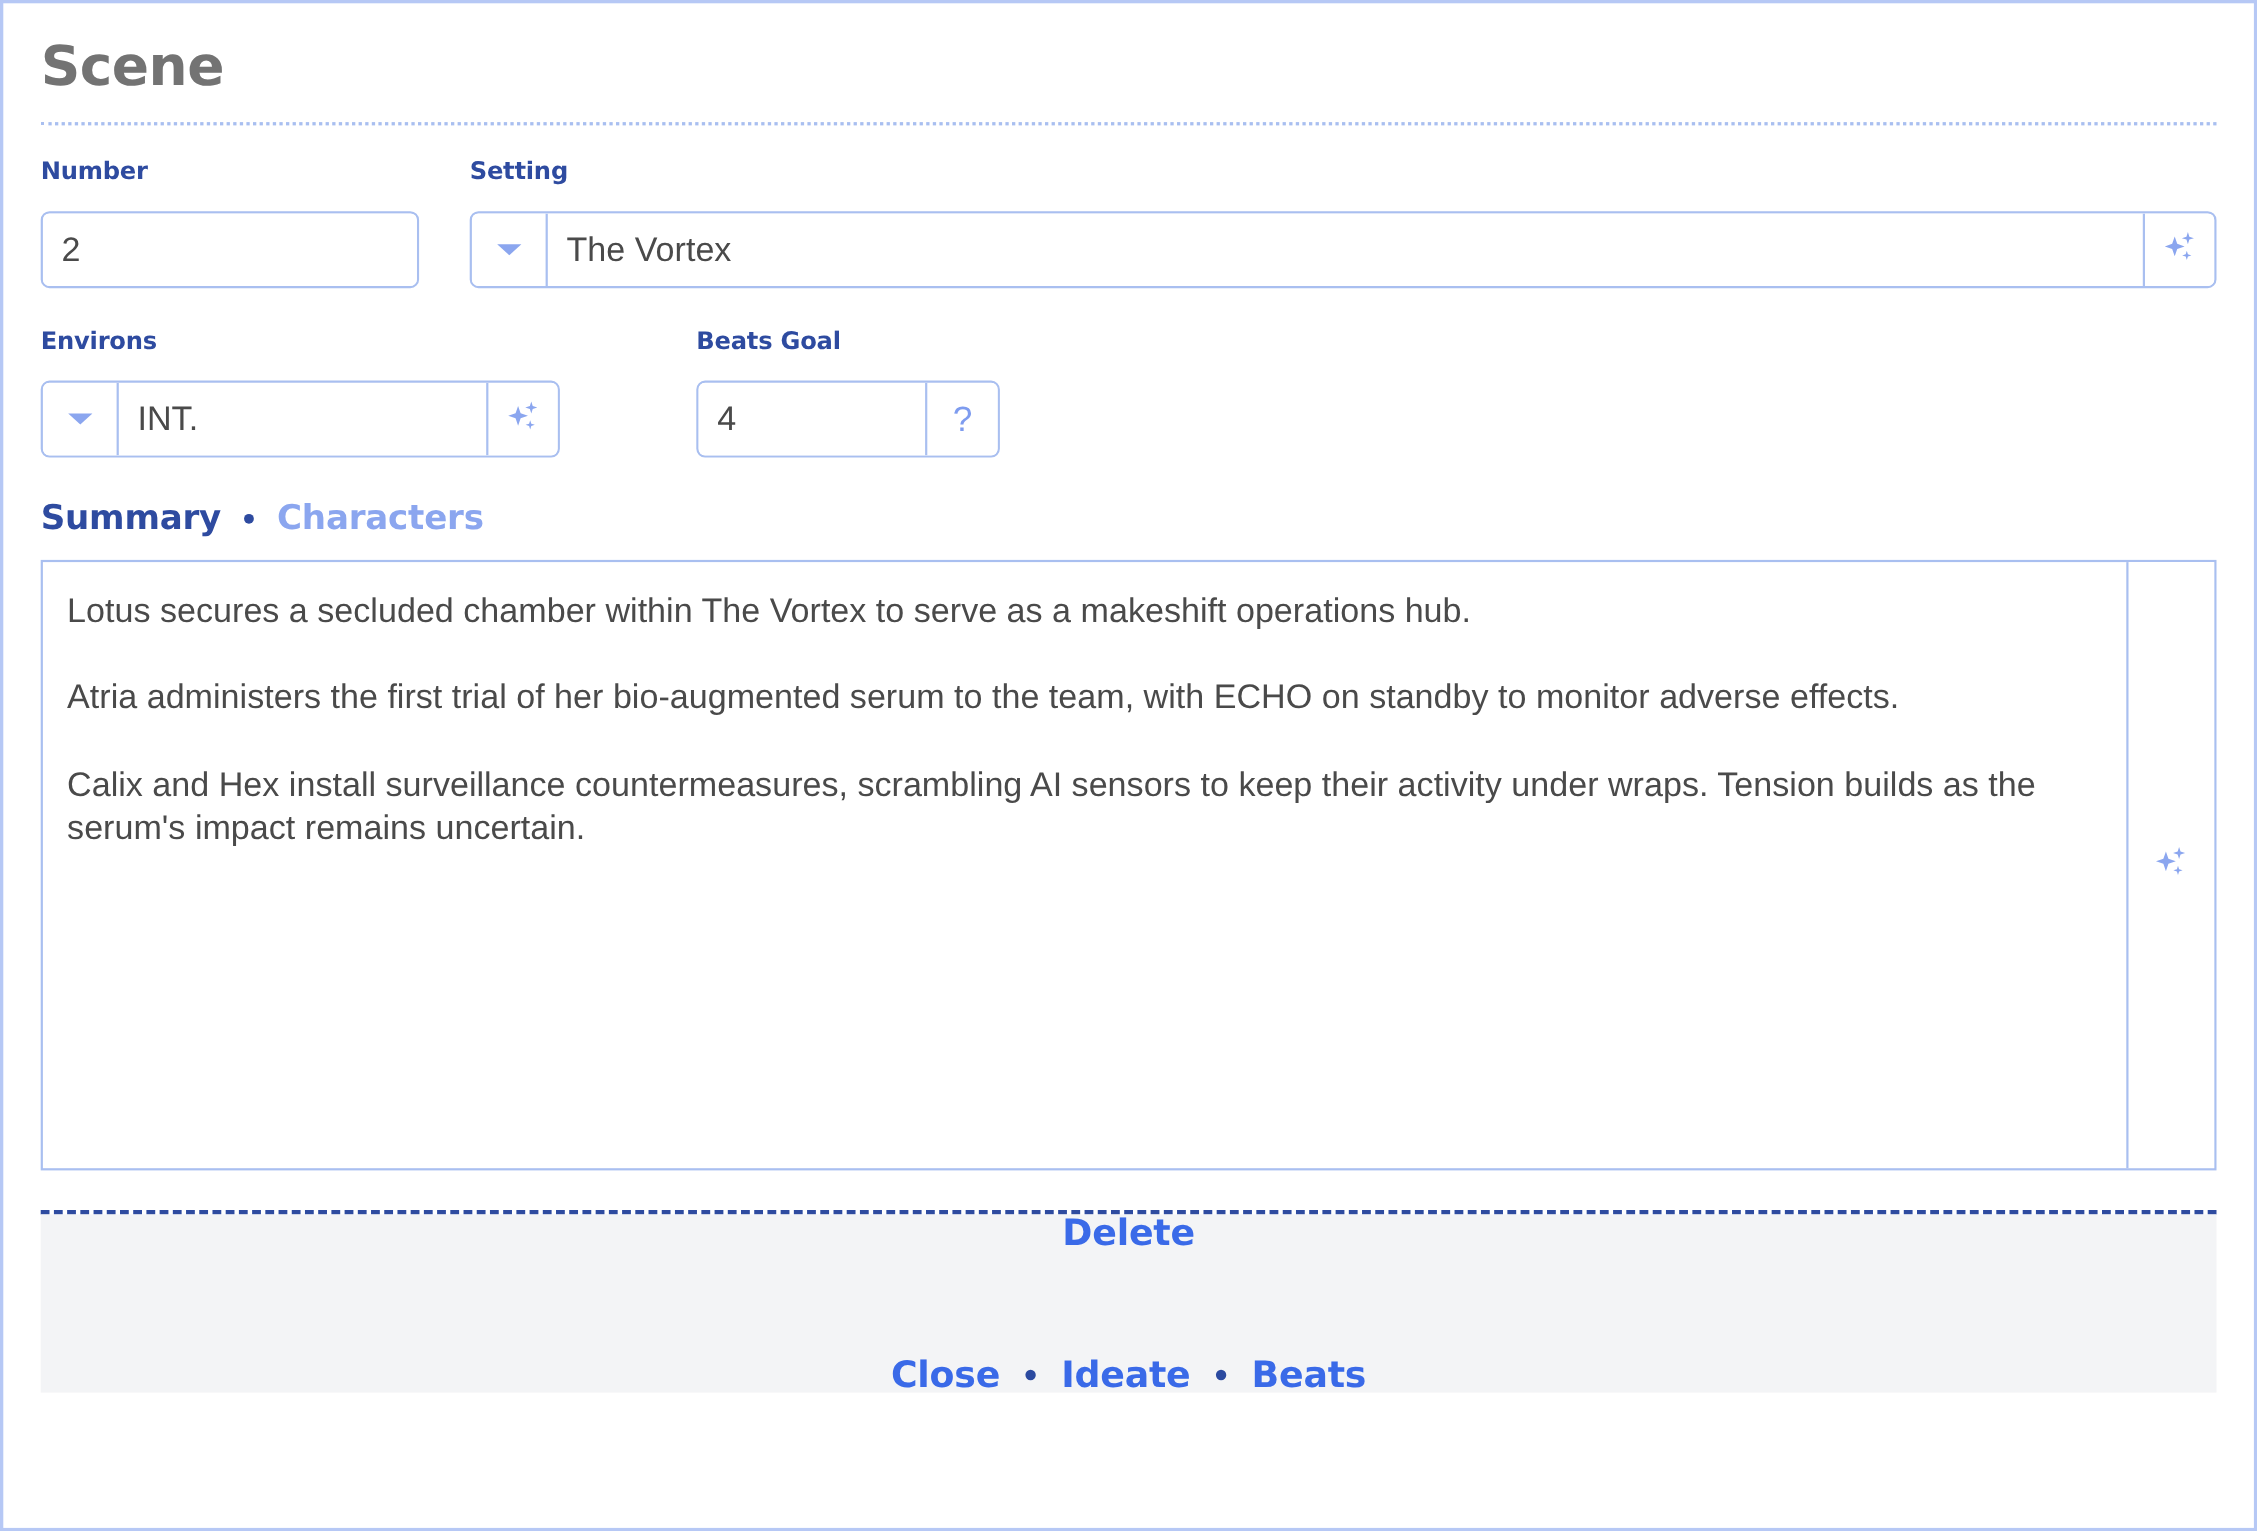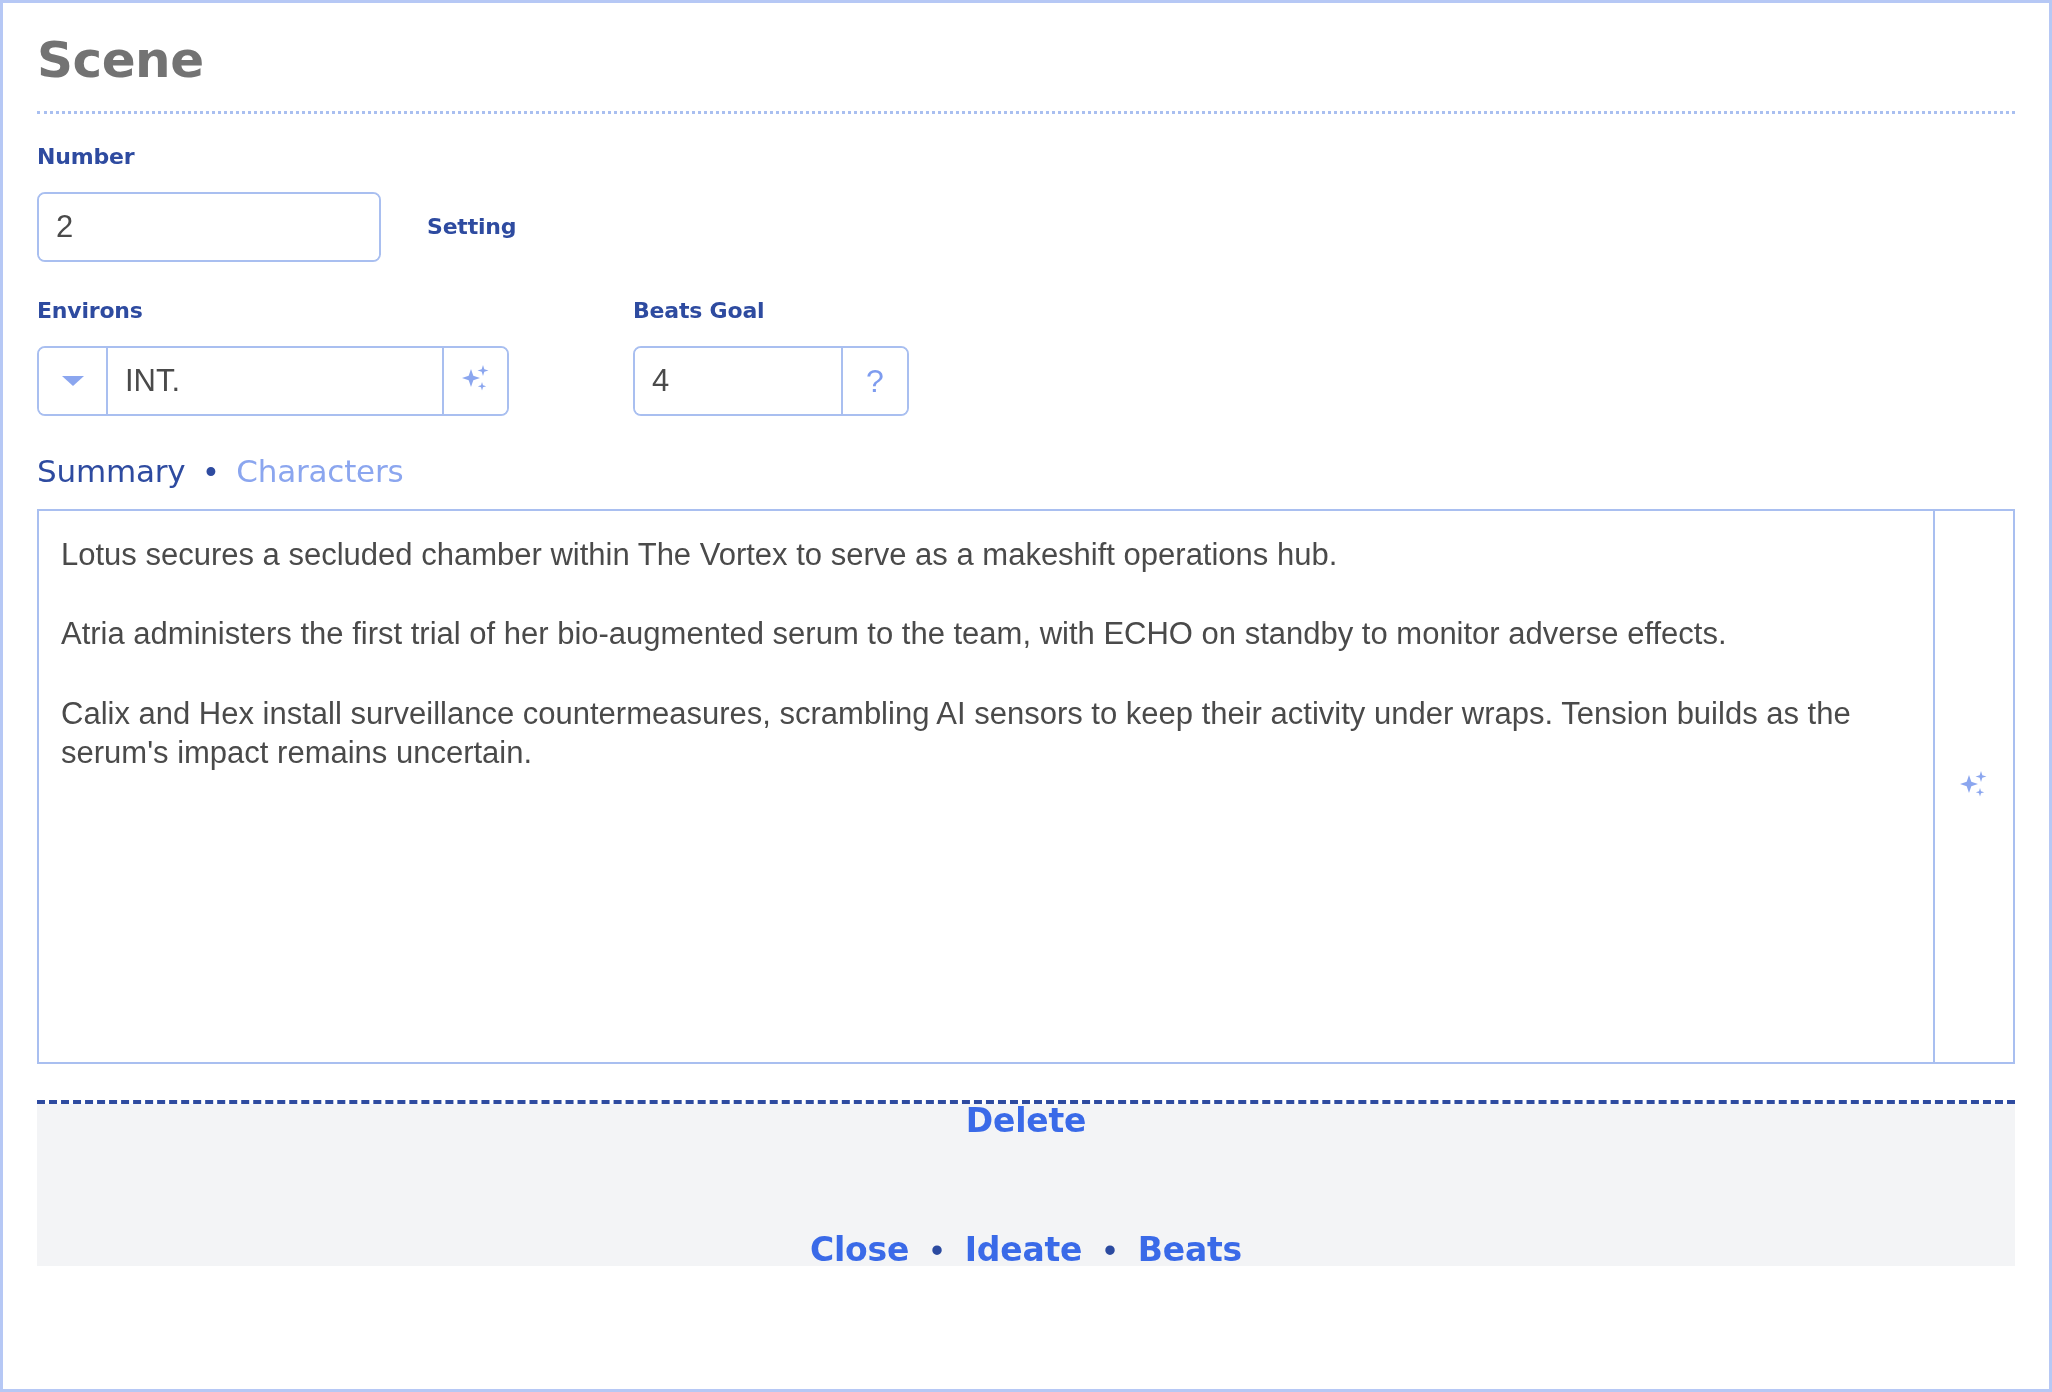--- a/index.html
+++ b/index.html
@@ -140,21 +140,21 @@
 
   
   .tabs {
     display: flex;
     align-items: center;
     margin-top: 40px;
     gap: 0;
   }
   .tab {
     font-family: "DejaVu Sans", sans-serif;
-    font-weight: 400;
+    font-weight: 700;
     font-size: 31px;
     letter-spacing: -0.2px;
     line-height: 1;
   }
   .tab.active   { color: #2e4ba0; }
   .tab.inactive { color: #8ba6ef; }
   .tab-sep {
     color: #2e4ba0;
     font-size: 31px;
     font-weight: 700;
@@ -260,20 +260,39 @@
         <div class="field-label">Number</div>
         <div class="control">
           <div class="text-cell">2</div>
         </div>
       </div>
 
       <div class="spacer-16"></div>
 
       <div class="col grp-setting">
         <div class="field-label">Setting</div>
+        <div class="control">
+          <div class="caret-cell">
+            <span>
+              <svg width="26" height="16" viewBox="0 0 26 16">
+                  <path d="M2 3 L13 13 L24 3 Z" fill="#8ba6ef"></path>
+                </svg>
+            </span>
+          </div>
+          <div class="text-cell">The Vortex</div>
+          <div class="ai-cell">
+            <span>
+              <svg width="34" height="34" viewBox="0 0 34 34">
+                <path d="M12 7 L14.3 13.7 L21 16 L14.3 18.3 L12 25 L9.7 18.3 L3 16 L9.7 13.7 Z" fill="#8ba6ef"></path>
+                <path d="M24 3 L25.3 7.2 L29.5 8.5 L25.3 9.8 L24 14 L22.7 9.8 L18.5 8.5 L22.7 7.2 Z" fill="#8ba6ef"></path>
+                <path d="M23 20 L24 23.2 L27.2 24.2 L24 25.2 L23 28.4 L22 25.2 L18.8 24.2 L22 23.2 Z" fill="#8ba6ef"></path>
+              </svg>
+            </span>
+          </div>
+        </div>
       </div>
 
     </div>
 
     <div class="row row-2">
 
       <div class="col grp-environs">
         <div class="field-label">Environs</div>
         <div class="control">
           <div class="caret-cell">

